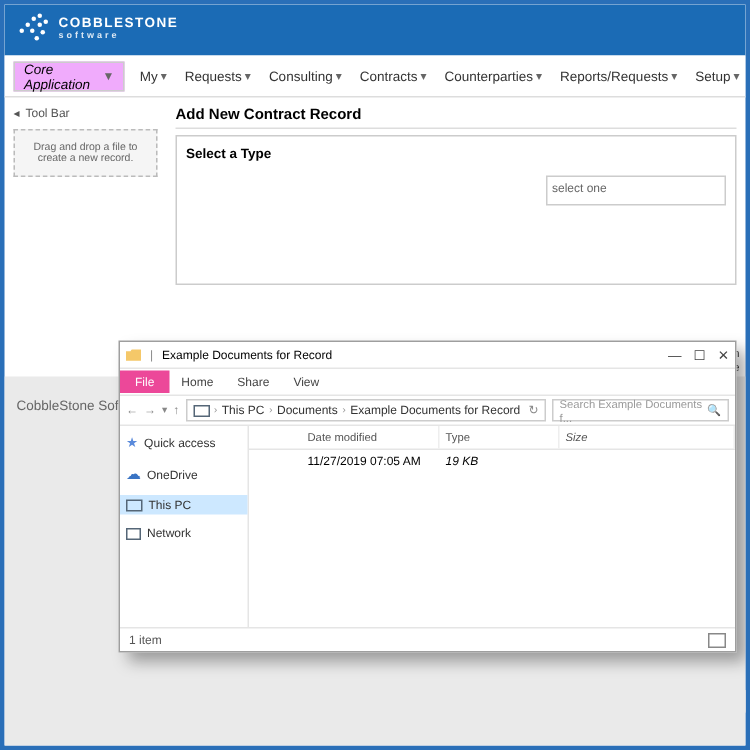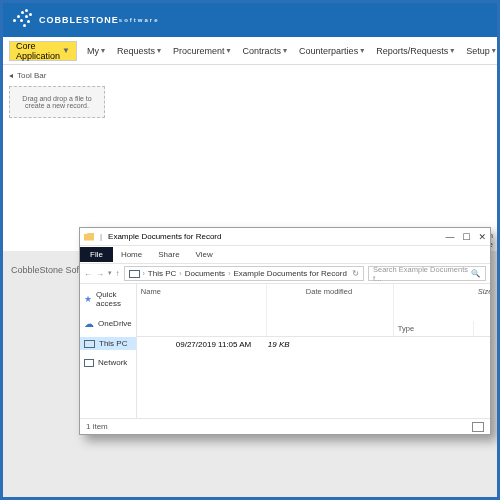--- a/index.html
+++ b/index.html
@@ -2,26 +2,26 @@
 <html><head>
 <meta charset="utf-8">
 <style>
   * { box-sizing: border-box; margin: 0; padding: 0; font-family: Arial, sans-serif; }
   body { width: 500px; height: 500px; overflow: hidden; background: #fff; border: 3px solid #2a6fb8; position: relative; }
 
   .topbar { height: 34px; background: #1b6bb5; display: flex; align-items: center; padding: 0 8px; gap: 10px; }
   .logo-area { display: flex; align-items: center; gap: 6px; }
   .logo-mark { width: 22px; height: 22px; position: relative; }
   .logo-mark span { position: absolute; width: 3px; height: 3px; background: #fff; border-radius: 50%; }
-  .brand-text { color: #fff; font-size: 9px; letter-spacing: 1px; font-weight: bold; display: flex; flex-direction: row; line-height: 9px;}
+  .brand-text { color: #fff; font-size: 9px; letter-spacing: 1px; font-weight: bold; display: flex; flex-direction: column; line-height: 9px;}
   .brand-text .sub { font-size:6px; letter-spacing:2px; opacity:.85;}
   .search-box { margin-left: auto; width: 190px; height: 20px; background: #fff; border-radius: 2px; padding: 0 6px; font-size: 9px; color: #888; display: flex; align-items: center; }
 
   .menubar { height: 28px; background: #fff; border-bottom: 1px solid #ddd; display: flex; align-items: center; font-size: 9px; }
-  .app-select { width: 115px; height: 20px; margin: 0 6px; border: 1px solid #ccc; background: #fde047; display:flex; align-items:center; justify-content:space-between; padding:0 6px; font-size:9px;}
+  .app-select { width: 115px; height: 20px; margin: 0 6px; border: 1px solid #ccc; background: #f0abfc; display:flex; align-items:center; justify-content:space-between; padding:0 6px; font-size:9px;font-style:italic;}
   .menu-items { display: flex; gap: 4px; align-items: center;}
   .menu-item { display: inline-flex; align-items: center; padding: 0 4px; color: #333; white-space:nowrap;}
   .chev { font-size: 8px; margin-left: 2px; color:#666;}
 
   .workspace { display: flex; height: 160px; }
   .sidebar { width: 108px; padding: 6px; font-size: 8px; color: #555;}
   .toolbar-row { display:flex; align-items:center; gap:4px; margin-bottom:6px;}
   .dropzone { border: 1px dashed #bbb; background:#f5f5f5; height: 32px; display:flex; align-items:center; justify-content:center; text-align:center; padding:3px; font-size:7px; color:#666;}
 
   .mainpane { flex:1; padding: 6px 6px 0 6px; }
@@ -33,35 +33,35 @@
 
   .footer-text { font-size:7.5px; color:#333; text-align:right; padding: 6px 4px 2px 0;}
   .bottom-area { background:#eaeaea; height: 252px; position:relative; }
   .bottom-label { font-size:9px; color:#666; padding: 14px 8px;}
 
   
   .explorer { position:absolute; left:76px; top:224px; width:412px; height:208px; background:#fff; border:1px solid #9e9e9e; box-shadow: 6px 6px 10px rgba(0,0,0,.35); display:flex; flex-direction:column;}
   .ex-title { height:18px; display:flex; align-items:center; font-size:8px; padding:0 4px; background:#fff; border-bottom:1px solid #e5e5e5;}
   .ex-title-icons { margin-left:auto; display:flex; gap:8px; font-size:9px; color:#444;}
   .ex-ribbon { height:18px; display:flex; align-items:center; font-size:8px; background:#fff; border-bottom:1px solid #e5e5e5;}
-  .ex-ribbon .file-tab { background:#0f172a; color:#fff; padding:3px 10px;}
+  .ex-ribbon .file-tab { background:#ec4899; color:#fff; padding:3px 10px;}
   .ex-ribbon .rtab { padding:3px 8px; color:#444;}
   .ex-nav { height:20px; display:flex; align-items:center; font-size:8px; padding:0 4px; gap:4px; border-bottom:1px solid #e5e5e5;}
   .nav-arrows { display:flex; gap:4px; color:#888;}
   .breadcrumb { flex:1; border:1px solid #ccc; height:15px; display:flex; align-items:center; padding:0 4px; gap:3px; color:#333;}
   .bc-sep { color:#999; font-size:7px;}
   .ex-search { width:118px; border:1px solid #ccc; height:15px; display:flex; align-items:center; padding:0 4px; color:#999; font-size:7.5px;}
   .ex-body { flex:1; display:flex; overflow:hidden;}
   .ex-side { width:86px; border-right:1px solid #e5e5e5; padding:4px; font-size:8px;}
   .side-item { display:flex; align-items:center; gap:4px; padding:2px 0; color:#333;}
   .side-item.sel { background:#cde8ff; margin:0 -4px; padding:2px 4px;}
   .ex-list { flex:1; font-size:8px; }
   .list-head { display:flex; border-bottom:1px solid #e5e5e5; color:#555; font-size:7.5px;}
   .list-head div { padding:3px 4px; border-right:1px solid #eee;}
-  .col-name { width:130px;} .col-date { width:92px;margin-left:35px;} .col-type { width:80px;margin-top:37px;} .col-size { flex:1;font-style:italic;}
+  .col-name { width:130px;} .col-date { width:92px;margin-left:35px;} .col-type { width:80px;} .col-size { flex:1;font-style:italic;}
   .list-row { display:flex; align-items:center;}
   .list-row div { padding:3px 4px;}
   .ex-status { height:16px; border-top:1px solid #e5e5e5; font-size:8px; padding:2px 6px; color:#555; display:flex; align-items:center; justify-content:space-between;}
   .folder-ico { width:10px; height:8px; background:#f5c869; display:inline-block; clip-path: polygon(0 100%,0 20%,30% 20%,40% 0,100% 0,100% 100%);}
   .doc-ico { width:9px; height:11px; background:#fff; border:1px solid #568bc9; display:inline-block; position:relative;}
   .pc-ico { width:11px; height:8px; border:1px solid #567; display:inline-block;}
   .star-ico::before { content:"★"; color:#5a8adb; font-size:9px;}
   .cloud-ico::before { content:"☁"; color:#3a74c4; font-size:10px;}
   .net-ico { width:10px; height:8px; border:1px solid #567; display:inline-block;}
   .view-ico { width:12px;height:10px; border:1px solid #888; display:inline-block;}
@@ -97,21 +97,21 @@
   <div class="menu-items">
     <span class="menu-item">
         <span>My</span>
         <span class="chev">▾</span>
       </span>
     <span class="menu-item">
         <span>Requests</span>
         <span class="chev">▾</span>
       </span>
     <span class="menu-item">
-        <span>Procurement</span>
+        <span>Consulting</span>
         <span class="chev">▾</span>
       </span>
     <span class="menu-item">
         <span>Contracts</span>
         <span class="chev">▾</span>
       </span>
     <span class="menu-item">
         <span>Counterparties</span>
         <span class="chev">▾</span>
       </span>
@@ -128,20 +128,32 @@
 </div>
 
 <div class="workspace">
   <div class="sidebar">
     <div class="toolbar-row">
       <span>◂</span>
       <span>Tool Bar</span>
     </div>
     <div class="dropzone">
       <span>Drag and drop a file to create a new record.</span>
+    </div>
+  </div>
+  <div class="mainpane">
+    <div class="panel-title">Add New Contract Record</div>
+    <div class="panel-body">
+      <div class="type-label">Select a Type</div>
+      <div class="type-select">
+        <span>select one</span>
+      </div>
+    </div>
+    <div class="corner-btn">
+      <span>Co</span>
     </div>
   </div>
 </div>
 
 <div class="footer-text">
   <div>This is our standard Confiden</div>
   <div>All actions performed in this system will be</div>
 </div>
 
 <div class="bottom-area">
@@ -205,27 +217,26 @@
           <span>This PC</span>
         </div>
       <div style="height:6px"></div>
       <div class="side-item">
           <span class="net-ico"></span>
           <span>Network</span>
         </div>
     </div>
     <div class="ex-list">
       <div class="list-head">
-        <div class="col-name">Name</div>
         <div class="col-date">Date modified</div>
         <div class="col-type">Type</div>
         <div class="col-size">Size</div>
       </div>
       <div class="list-row">
-        <div class="col-date">09/27/2019 11:05 AM</div>
+        <div class="col-date">11/27/2019 07:05 AM</div>
         <div class="col-size">19 KB</div>
       </div>
     </div>
   </div>
   <div class="ex-status">
     <span>1 item</span>
     <span class="view-ico"></span>
   </div>
 </div>
 

